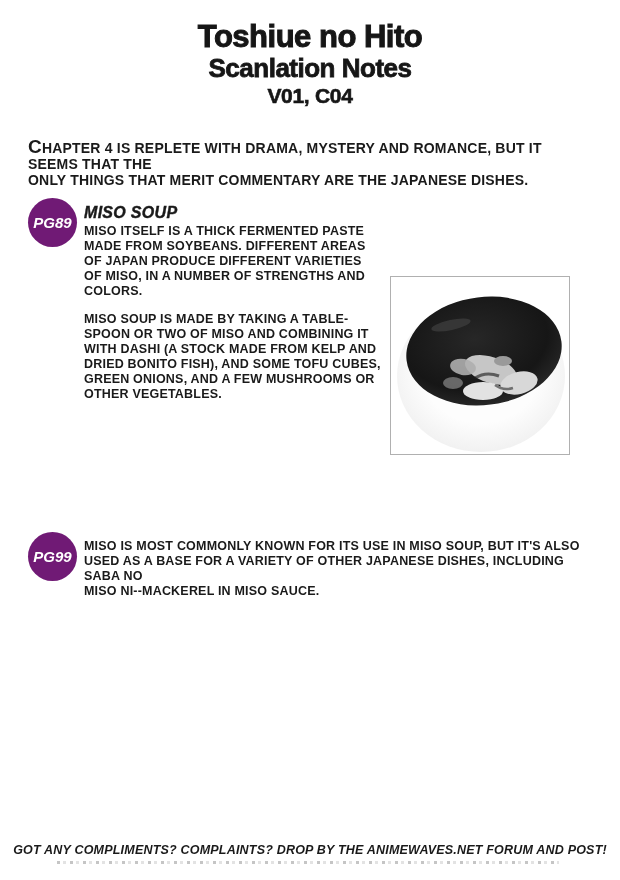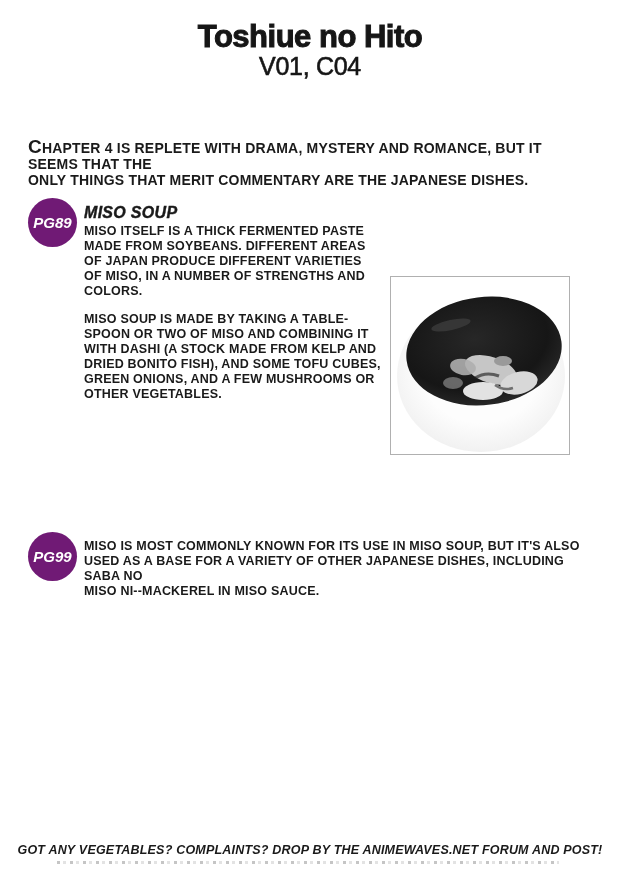--- a/index.html
+++ b/index.html
@@ -30,23 +30,23 @@
     -webkit-text-stroke: 1px #161616;
   }
   .title-sub {
     font-size: 26px;
     line-height: 29px;
     font-weight: bold;
     letter-spacing: -0.5px;
     -webkit-text-stroke: 0.8px #161616;
   }
   .title-vc {
-    font-size: 25px;
+    font-size: 21px;
     line-height: 25px;
-    font-weight: normal;
+    font-weight: bold;
     letter-spacing: -0.3px;
     -webkit-text-stroke: 0.6px #161616;
   }
 
   
   .intro {
     position: absolute;
     left: 28px; top: 139px;
     width: 566px;
     font-size: 14px;
@@ -135,20 +135,21 @@
       rgba(255,255,255,0) 9px 13px);
   }
 </style>
 </head>
 <body>
 
 <div class="page">
 
   <header class="title-block">
     <div class="title-main">Toshiue no Hito</div>
+    <div class="title-sub">Scanlation Notes</div>
     <div class="title-vc">V01, C04</div>
   </header>
 
   <p class="intro">CHAPTER 4 IS REPLETE WITH DRAMA, MYSTERY AND ROMANCE, BUT IT SEEMS THAT THE
 ONLY THINGS THAT MERIT COMMENTARY ARE THE JAPANESE DISHES.</p>
 
   <div class="badge badge-1">PG89</div>
 
   <div class="section-body section-1">
     <div class="section-heading">MISO SOUP</div>
@@ -195,17 +196,17 @@
   </figure>
 
   <div class="badge badge-2">PG99</div>
 
   <div class="section-body section-2">
     <p>MISO IS MOST COMMONLY KNOWN FOR ITS USE IN MISO SOUP, BUT IT'S ALSO
 USED AS A BASE FOR A VARIETY OF OTHER JAPANESE DISHES, INCLUDING SABA NO
 MISO NI--MACKEREL IN MISO SAUCE.</p>
   </div>
 
-  <div class="footer-line">GOT ANY VEGETABLES? COMPLAINTS? DROP BY THE ANIMEWAVES.NET FORUM AND POST!</div>
+  <div class="footer-line">GOT ANY COMPLIMENTS? COMPLAINTS? DROP BY THE ANIMEWAVES.NET FORUM AND POST!</div>
 
   <div class="scan-noise"></div>
 
 </div>
 
 </body></html>

